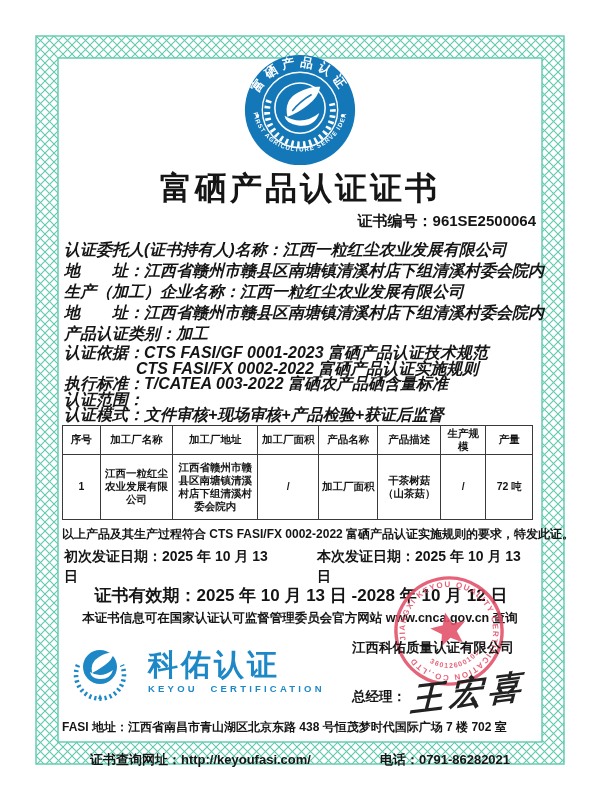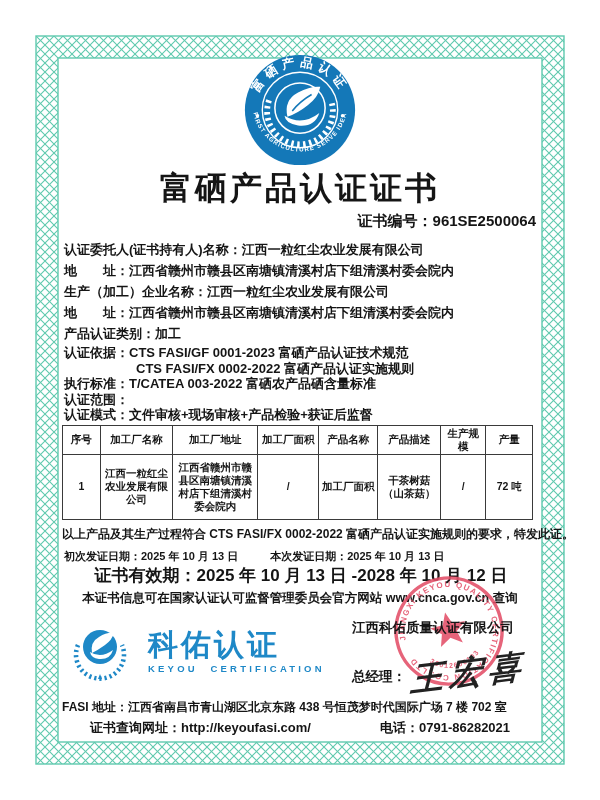--- a/index.html
+++ b/index.html
@@ -6,53 +6,53 @@
   .page{position:relative;width:600px;height:800px;background:#ffffff;margin:0 auto;
         font-family:"Liberation Sans","DejaVu Sans",sans-serif;color:#151515;overflow:hidden;}
   .frame-svg{position:absolute;left:0;top:0;z-index:0;}
   .content{position:absolute;left:62px;top:58px;width:476px;height:684px;z-index:1;}
 
   .logo-wrap{height:112px;margin-top:-6px;text-align:center;}
   .cert-title{margin-top:6px;text-align:center;font-size:32px;font-weight:900;letter-spacing:3px;line-height:36px;}
   .certno-row{margin-top:6px;text-align:right;font-size:15px;font-weight:bold;padding-right:2px;line-height:18px;}
 
   .fields{margin-top:10px;padding-left:2px;}
-  .field-line{height:21px;line-height:20px;font-size:13px;font-weight:bold;white-space:nowrap;}
+  .field-line{height:21px;line-height:20px;font-size:16px;font-weight:bold;white-space:nowrap;font-style:italic;}
   .field-line.tight{height:15.5px;line-height:15px;}
   .field-line.indent{padding-left:72px;}
   .f-label{font-weight:bold;}
   .f-value{font-weight:bold;}
 
   table.scope{border-collapse:collapse;width:99%;margin-top:2px;table-layout:fixed;}
   table.scope th,table.scope td{border:1px solid #3a3a3a;font-size:10.5px;text-align:center;
         vertical-align:middle;padding:1px 2px;line-height:13px;word-break:break-all;}
   table.scope th{height:26px;font-weight:bold;}
   table.scope td{height:62px;font-weight:600;}
   col.c0{width:8%} col.c1{width:15.5%} col.c2{width:18%} col.c3{width:13%}
   col.c4{width:12.5%} col.c5{width:13.5%} col.c6{width:9.5%} col.c7{width:10%}
 
   .statement{margin-top:6px;font-size:12px;font-weight:bold;line-height:16px;white-space:nowrap;}
-  .dates-row{margin-top:4px;display:flex;gap:32px;font-size:11px;font-weight:bold;line-height:20px;padding-left:2px;}
+  .dates-row{margin-top:4px;display:flex;gap:32px;font-size:14px;font-weight:bold;line-height:20px;padding-left:2px;}
   .valid-row{font-size:17px;font-weight:bold;line-height:20px;padding-left:2px;text-align:center;}
   .query-note{margin-top:3px;text-align:center;font-size:12.5px;font-weight:bold;line-height:18px;}
 
   .issuer{position:relative;margin-top:8px;height:80px;}
   .keyou-logo{position:absolute;left:6px;top:4px;display:flex;align-items:center;gap:16px;}
   .keyou-text-cn{font-size:30px;font-weight:900;color:#1e88c7;letter-spacing:3px;line-height:32px;}
   .keyou-text-en{font-size:9.5px;font-weight:bold;color:#1e88c7;letter-spacing:3.2px;margin-top:2px;}
   .issuer-right{position:absolute;right:11px;top:4px;text-align:left;z-index:3;}
   .issuer-company{font-size:13.5px;font-weight:bold;}
   .signer-row{margin-top:18px;font-size:13.5px;font-weight:bold;position:relative;}
   .signature{display:inline-block;font-family:"DejaVu Serif","Liberation Serif",serif;
         font-style:italic;font-weight:bold;font-size:33px;color:#222;
         transform:rotate(-7deg) skewX(-8deg);margin-left:4px;vertical-align:middle;position:relative;top:-4px;letter-spacing:6px;}
   .seal{position:absolute;left:329px;top:515px;z-index:2;transform:rotate(-12deg);opacity:0.88;}
 
   .fasi-line{margin-top:4px;text-align:left;font-size:12px;font-weight:bold;line-height:16px;white-space:nowrap;}
-  .query-line{margin-top:4px;display:flex;justify-content:center;gap:69px;font-size:13px;font-weight:bold;line-height:18px;}
+  .query-line{margin-top:16px;display:flex;justify-content:center;gap:69px;font-size:13px;font-weight:bold;line-height:18px;}
 </style>
 </head>
 <body>
 
 <div class="page">
 
   <svg class="frame-svg" width="600" height="800" viewBox="0 0 600 800">
     <defs>
       <pattern id="gpat" width="9" height="9" patternUnits="userSpaceOnUse">
         <path d="M0,9 L9,0 M-2,2 L2,-2 M7,11 L11,7" stroke="#5fc9ae" stroke-width="1.1" fill="none"></path>

